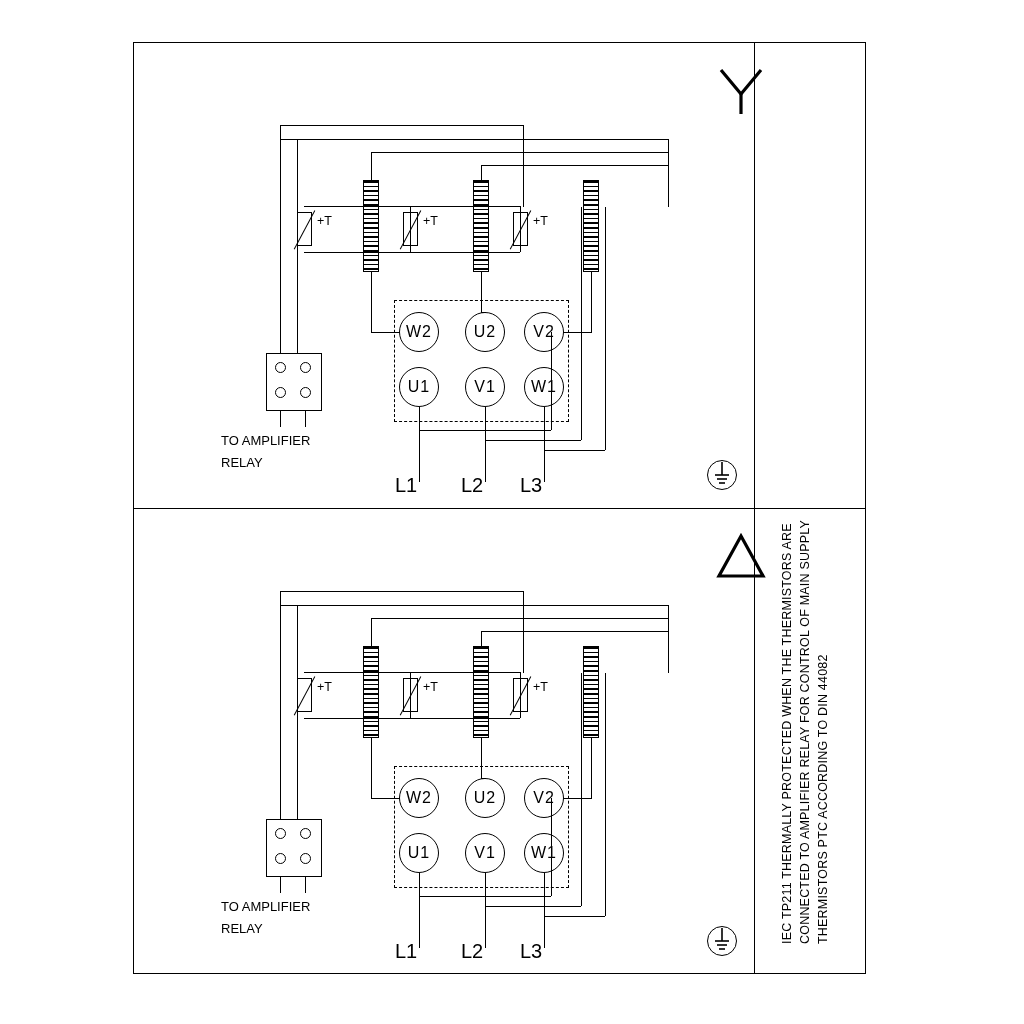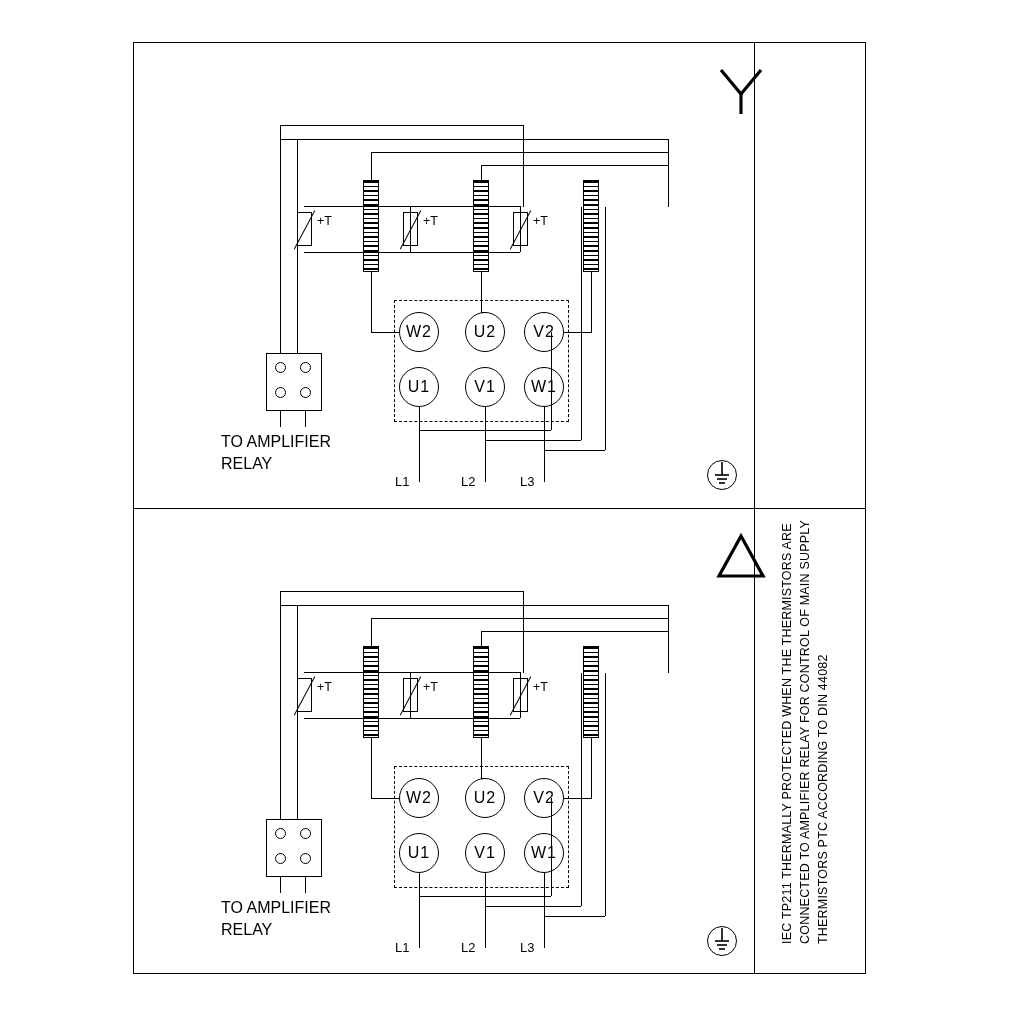--- a/index.html
+++ b/index.html
@@ -157,24 +157,24 @@
     position: absolute;
     width: 11px;
     height: 11px;
     border: 1.3px solid #000;
     border-radius: 50%;
     box-sizing: border-box;
     background: #fff;
   }
   .label {
     position: absolute;
-    font-size: 16px;
+    font-size: 13px;
     white-space: nowrap;
   }
-  .label.big { font-size: 13px; }
+  .label.big { font-size: 20px; }
   
   .sym { position: absolute; }
   
   .earth-circ {
     position: absolute;
     width: 30px; height: 30px;
     border: 1.4px solid #000;
     border-radius: 50%;
     box-sizing: border-box;
   }

